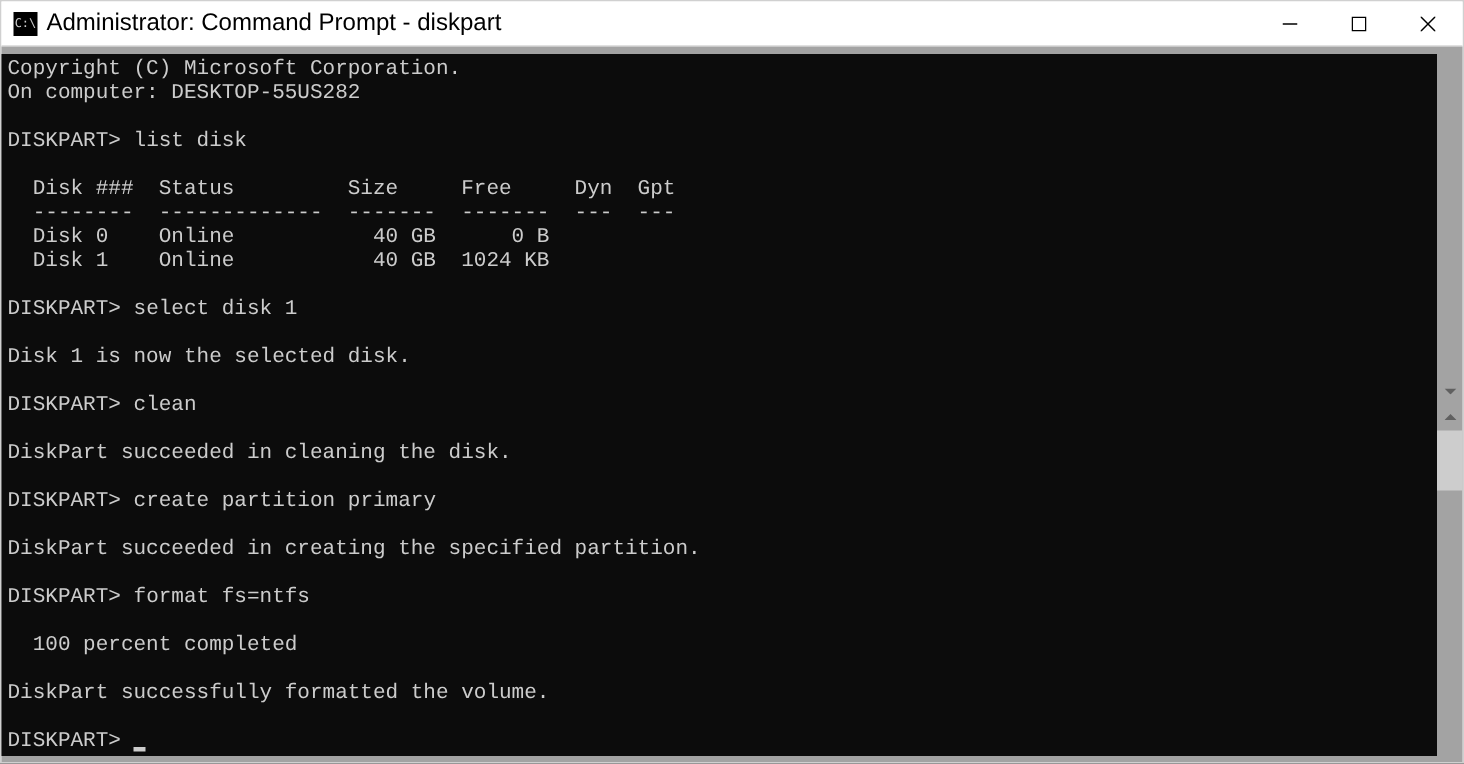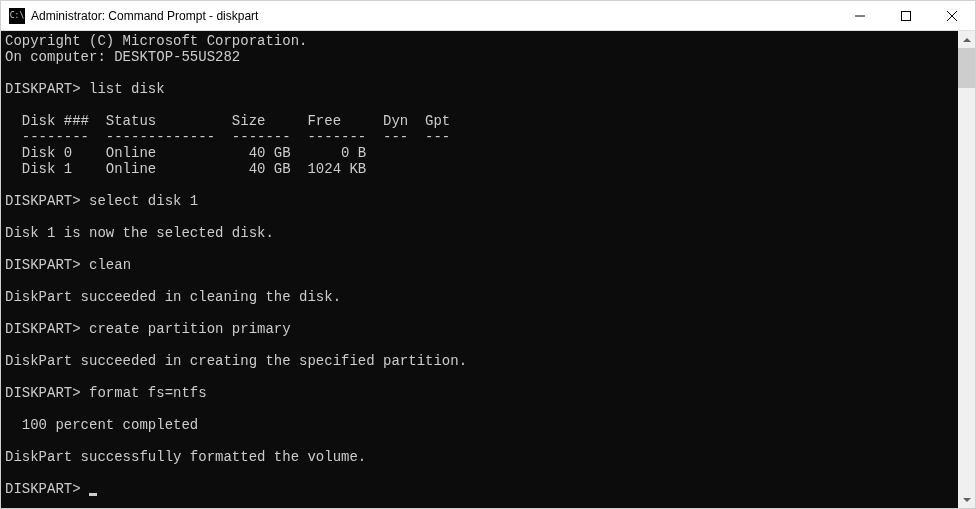--- a/index.html
+++ b/index.html
@@ -32,21 +32,21 @@
       margin-right: 6px;
       background: #000;
       display: inline-flex;
       align-items: center;
       justify-content: center;
       font-size: 8px;
       color: #ccc;
       font-family: monospace;
     }
     .title-text {
-      font-size: 12px;
+      font-size: 16px;
       color: #000;
       flex: 0 0 auto;
     }
     .title-spacer { flex: 1; }
     .win-controls {
       display: flex;
       height: 100%;
     }
     .win-btn {
       width: 46px;
@@ -54,22 +54,23 @@
       display: flex;
       align-items: center;
       justify-content: center;
       font-size: 10px;
       color: #000;
     }
     .win-btn svg { display: block; }
     .content-area {
       flex: 1;
       display: flex;
-      background: #fca5a5;
+      background: #a3a3a3;
       position: relative;
+      align-items: center;
     }
     .terminal {
       flex: 1;
       background: #0c0c0c;
       color: #cccccc;
       font-family: Consolas, "Courier New", monospace;
       font-size: 14px;
       line-height: 16px;
       padding: 2px 0 2px 4px;
       white-space: pre;

